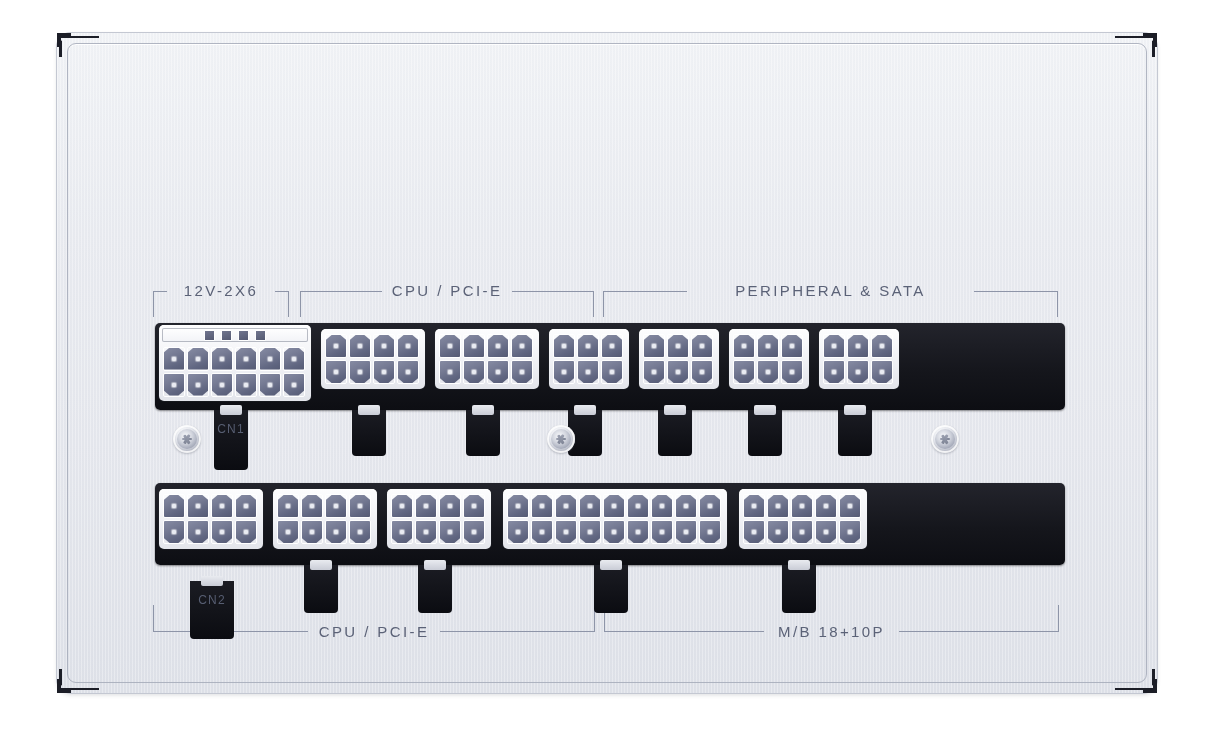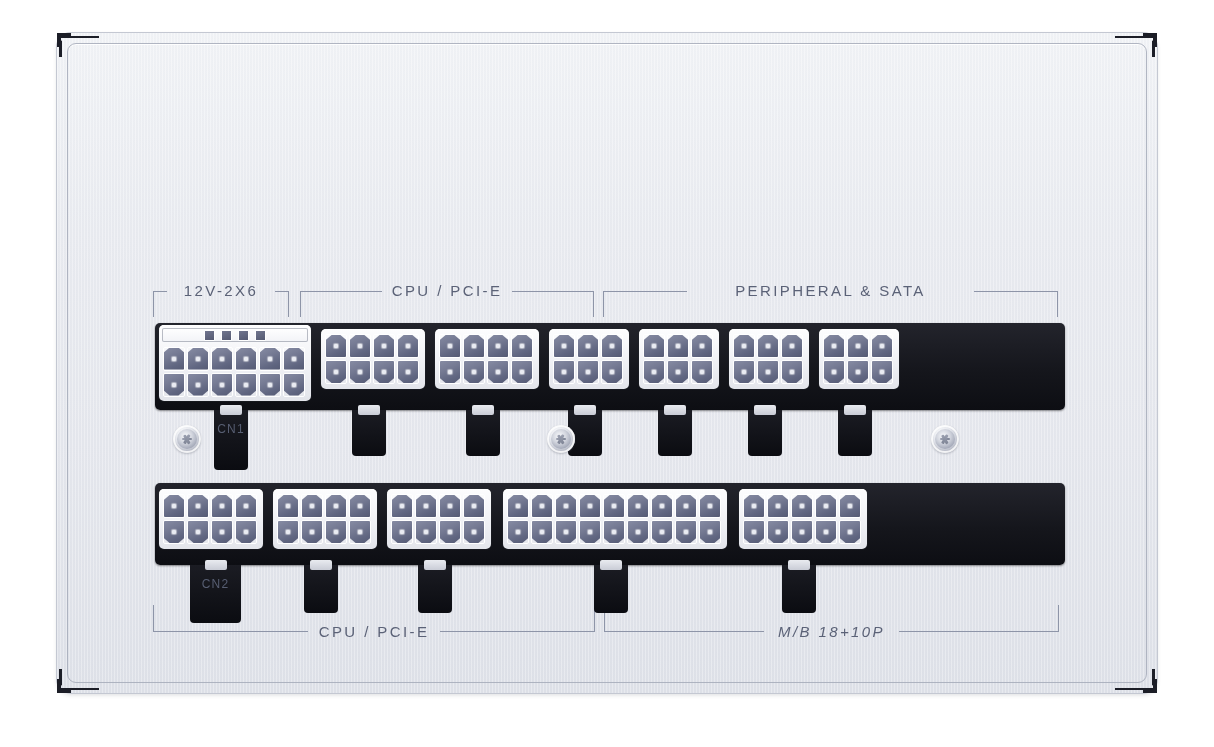--- a/index.html
+++ b/index.html
@@ -250,21 +250,21 @@
     <div class="btick" style="left:0;top:0;height:26px;"></div>
     <div class="btick" style="right:0;top:0;height:26px;"></div>
     <div class="btext" style="left:50%;top:26px;">CPU / PCI-E</div>
   </div>
 
   <div class="bracket" id="br-mb" style="left:547px;top:572px;width:455px;">
     <div class="bline" style="left:0;width:160px;top:26px;"></div>
     <div class="bline" style="right:0;width:160px;top:26px;"></div>
     <div class="btick" style="left:0;top:0;height:26px;"></div>
     <div class="btick" style="right:0;top:0;height:26px;"></div>
-    <div class="btext" style="left:50%;top:26px;font-style:italic;">M/B 18+10P</div>
+    <div class="btext" style="left:50%;top:26px;">M/B 18+10P</div>
   </div>
 
   <div class="bank" id="bank-top" style="left:98px;top:290px;width:910px;height:87px;"></div>
 
   <div class="bank" id="bank-bottom" style="left:98px;top:450px;width:910px;height:82px;"></div>
 
   <div id="tab-layer">
       <div class="tab" style="width: 34px; height: 60px; left: 157px; top: 377px;">
         <div class="clip"></div>
         <div class="cn">CN1</div>
@@ -280,21 +280,21 @@
       </div>
       <div class="tab" style="width: 34px; height: 46px; left: 601px; top: 377px;">
         <div class="clip"></div>
       </div>
       <div class="tab" style="width: 34px; height: 46px; left: 691px; top: 377px;">
         <div class="clip"></div>
       </div>
       <div class="tab" style="width: 34px; height: 46px; left: 781px; top: 377px;">
         <div class="clip"></div>
       </div>
-      <div class="tab" style="width: 44px; height: 58px; left: 133px; top: 532px; padding-left: 7px;">
+      <div class="tab" style="width: 44px; height: 58px; left: 133px; top: 548px;">
         <div class="clip"></div>
         <div class="cn">CN2</div>
       </div>
       <div class="tab" style="width: 34px; height: 48px; left: 247px; top: 532px;">
         <div class="clip"></div>
       </div>
       <div class="tab" style="width: 34px; height: 48px; left: 361px; top: 532px;">
         <div class="clip"></div>
       </div>
       <div class="tab" style="width: 34px; height: 48px; left: 537px; top: 532px;">

